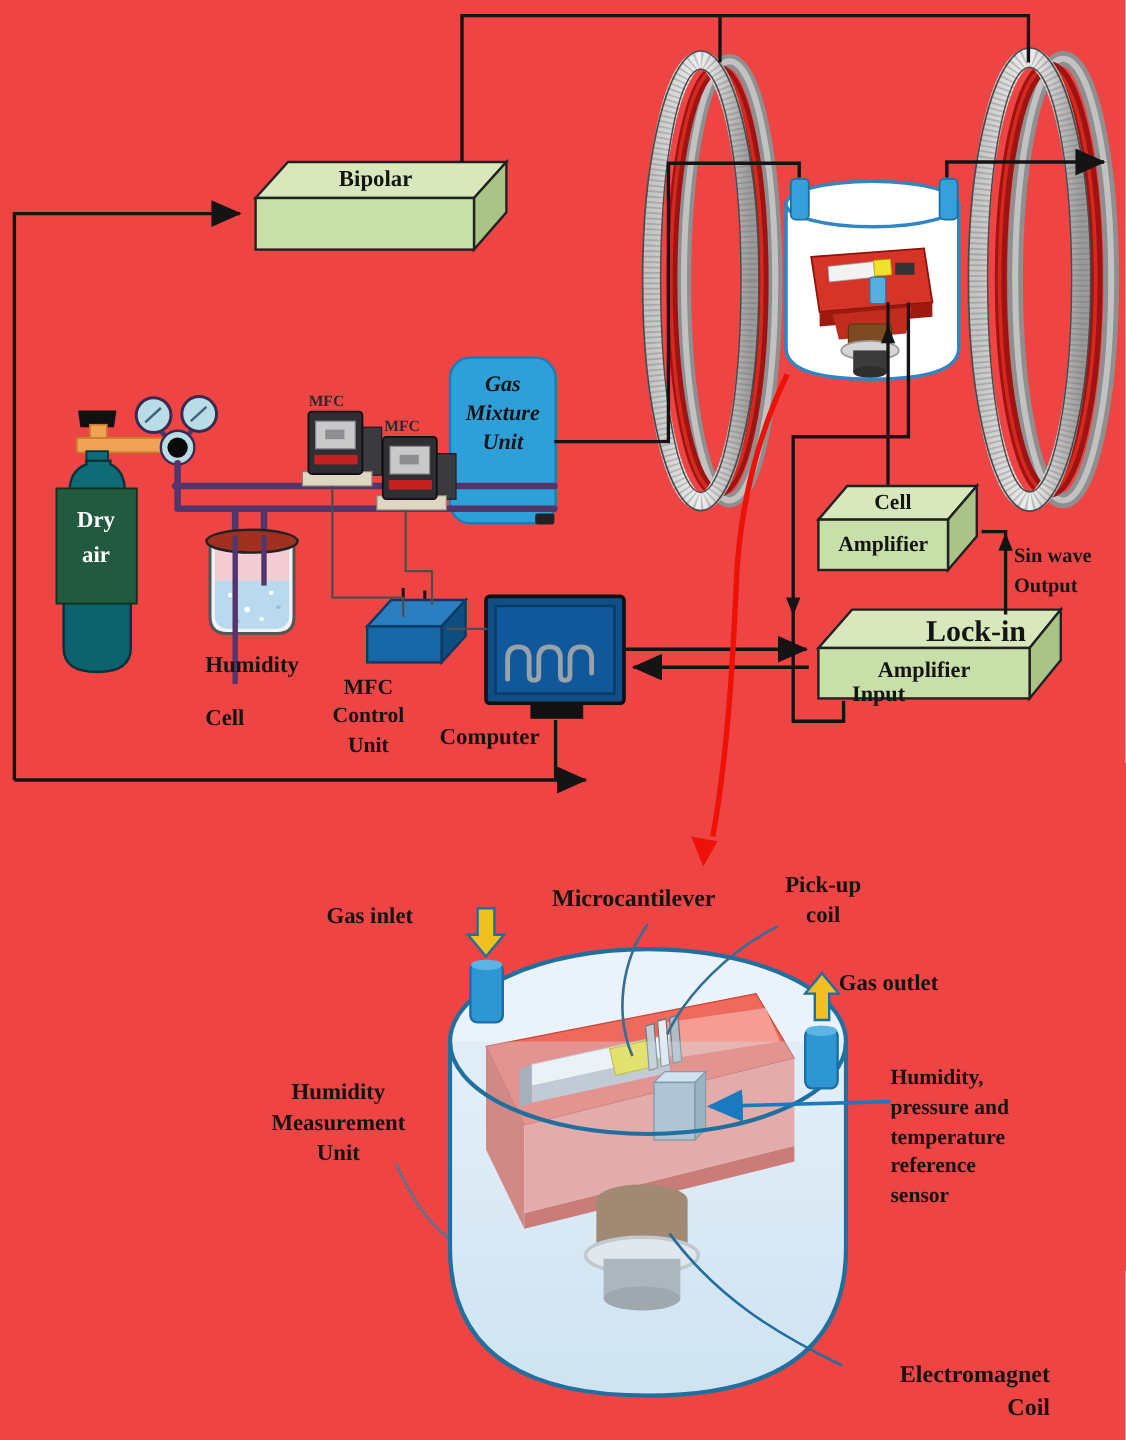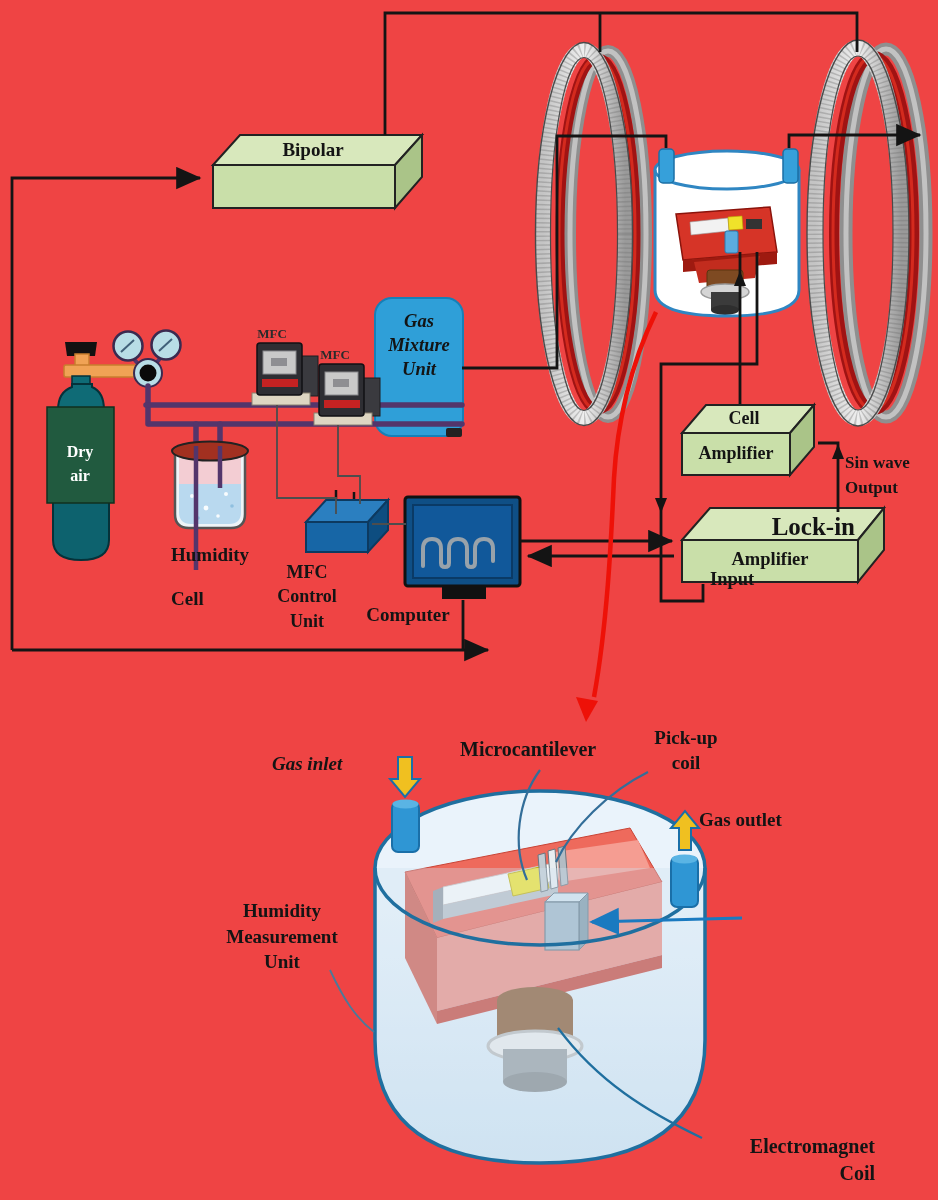--- a/index.html
+++ b/index.html
@@ -265,21 +265,21 @@
 
 <div class="lbl" style="left:233px;top:137px;width:160px;text-align:center;font-size:19px;">Bipolar</div>
 
 <div class="lbl" style="left:250px;top:325px;width:44px;text-align:center;font-size:13px;color:#2b2b2b;">MFC</div>
 <div class="lbl" style="left:313px;top:346px;width:44px;text-align:center;font-size:13px;color:#2b2b2b;">MFC</div>
 
 <div class="lbl" style="left:375px;top:309px;width:88px;text-align:center;font-size:18.5px;line-height:1.3;font-style:italic;">Gas
 Mixture
 Unit</div>
 
-<div class="lbl" style="left:46px;top:440px;width:68px;text-align:center;font-size:16px;color:#ffffff;line-height:1.5;">Dry
+<div class="lbl" style="left:46px;top:420px;width:68px;text-align:center;font-size:19px;color:#ffffff;line-height:1.5;">Dry
 air</div>
 
 <div class="lbl" style="left:171px;top:533px;width:110px;text-align:left;font-size:19px;line-height:2.3;">Humidity
 Cell</div>
 
 <div class="lbl" style="left:262px;top:560px;width:90px;text-align:center;font-size:18px;line-height:1.35;">MFC
 Control
 Unit</div>
 
 <div class="lbl" style="left:352px;top:602px;width:112px;text-align:center;font-size:19px;">Computer</div>
@@ -288,29 +288,34 @@
 <div class="lbl" style="left:682px;top:442px;width:108px;text-align:center;font-size:18px;">Amplifier</div>
 
 <div class="lbl" style="left:845px;top:451px;width:95px;text-align:left;font-size:17px;line-height:1.45;">Sin wave
 Output</div>
 
 <div class="lbl" style="left:705px;top:510px;width:150px;text-align:right;font-size:25px;">Lock-in</div>
 <div class="lbl" style="left:682px;top:547px;width:176px;text-align:center;font-size:18.5px;">Amplifier</div>
 
 <div class="lbl" style="left:710px;top:567px;font-size:18.5px;">Input</div>
 
-<div class="lbl" style="left:272px;top:751px;font-size:19px;font-style:italic;">Gas inlet</div>
+<div class="lbl" style="left:272px;top:751px;font-size:19px;">Gas inlet</div>
 
 <div class="lbl" style="left:460px;top:736px;font-size:20px;">Microcantilever</div>
 
 <div class="lbl" style="left:634px;top:725px;width:104px;text-align:center;font-size:19px;">Pick-up
 coil</div>
 
 <div class="lbl" style="left:699px;top:807px;font-size:19px;">Gas outlet</div>
 
+<div class="lbl" style="left:742px;top:885px;width:150px;text-align:left;font-size:18px;line-height:1.38;">Humidity,
+pressure and
+temperature
+reference
+sensor</div>
 
 <div class="lbl" style="left:203px;top:898px;width:158px;text-align:center;font-size:19px;line-height:1.35;">Humidity
 Measurement
 Unit</div>
 
 <div class="lbl" style="left:678px;top:1133px;width:175px;text-align:right;font-size:20px;line-height:1.35;margin-left:22px;">Electromagnet
 Coil</div>
 
 </div>
 

